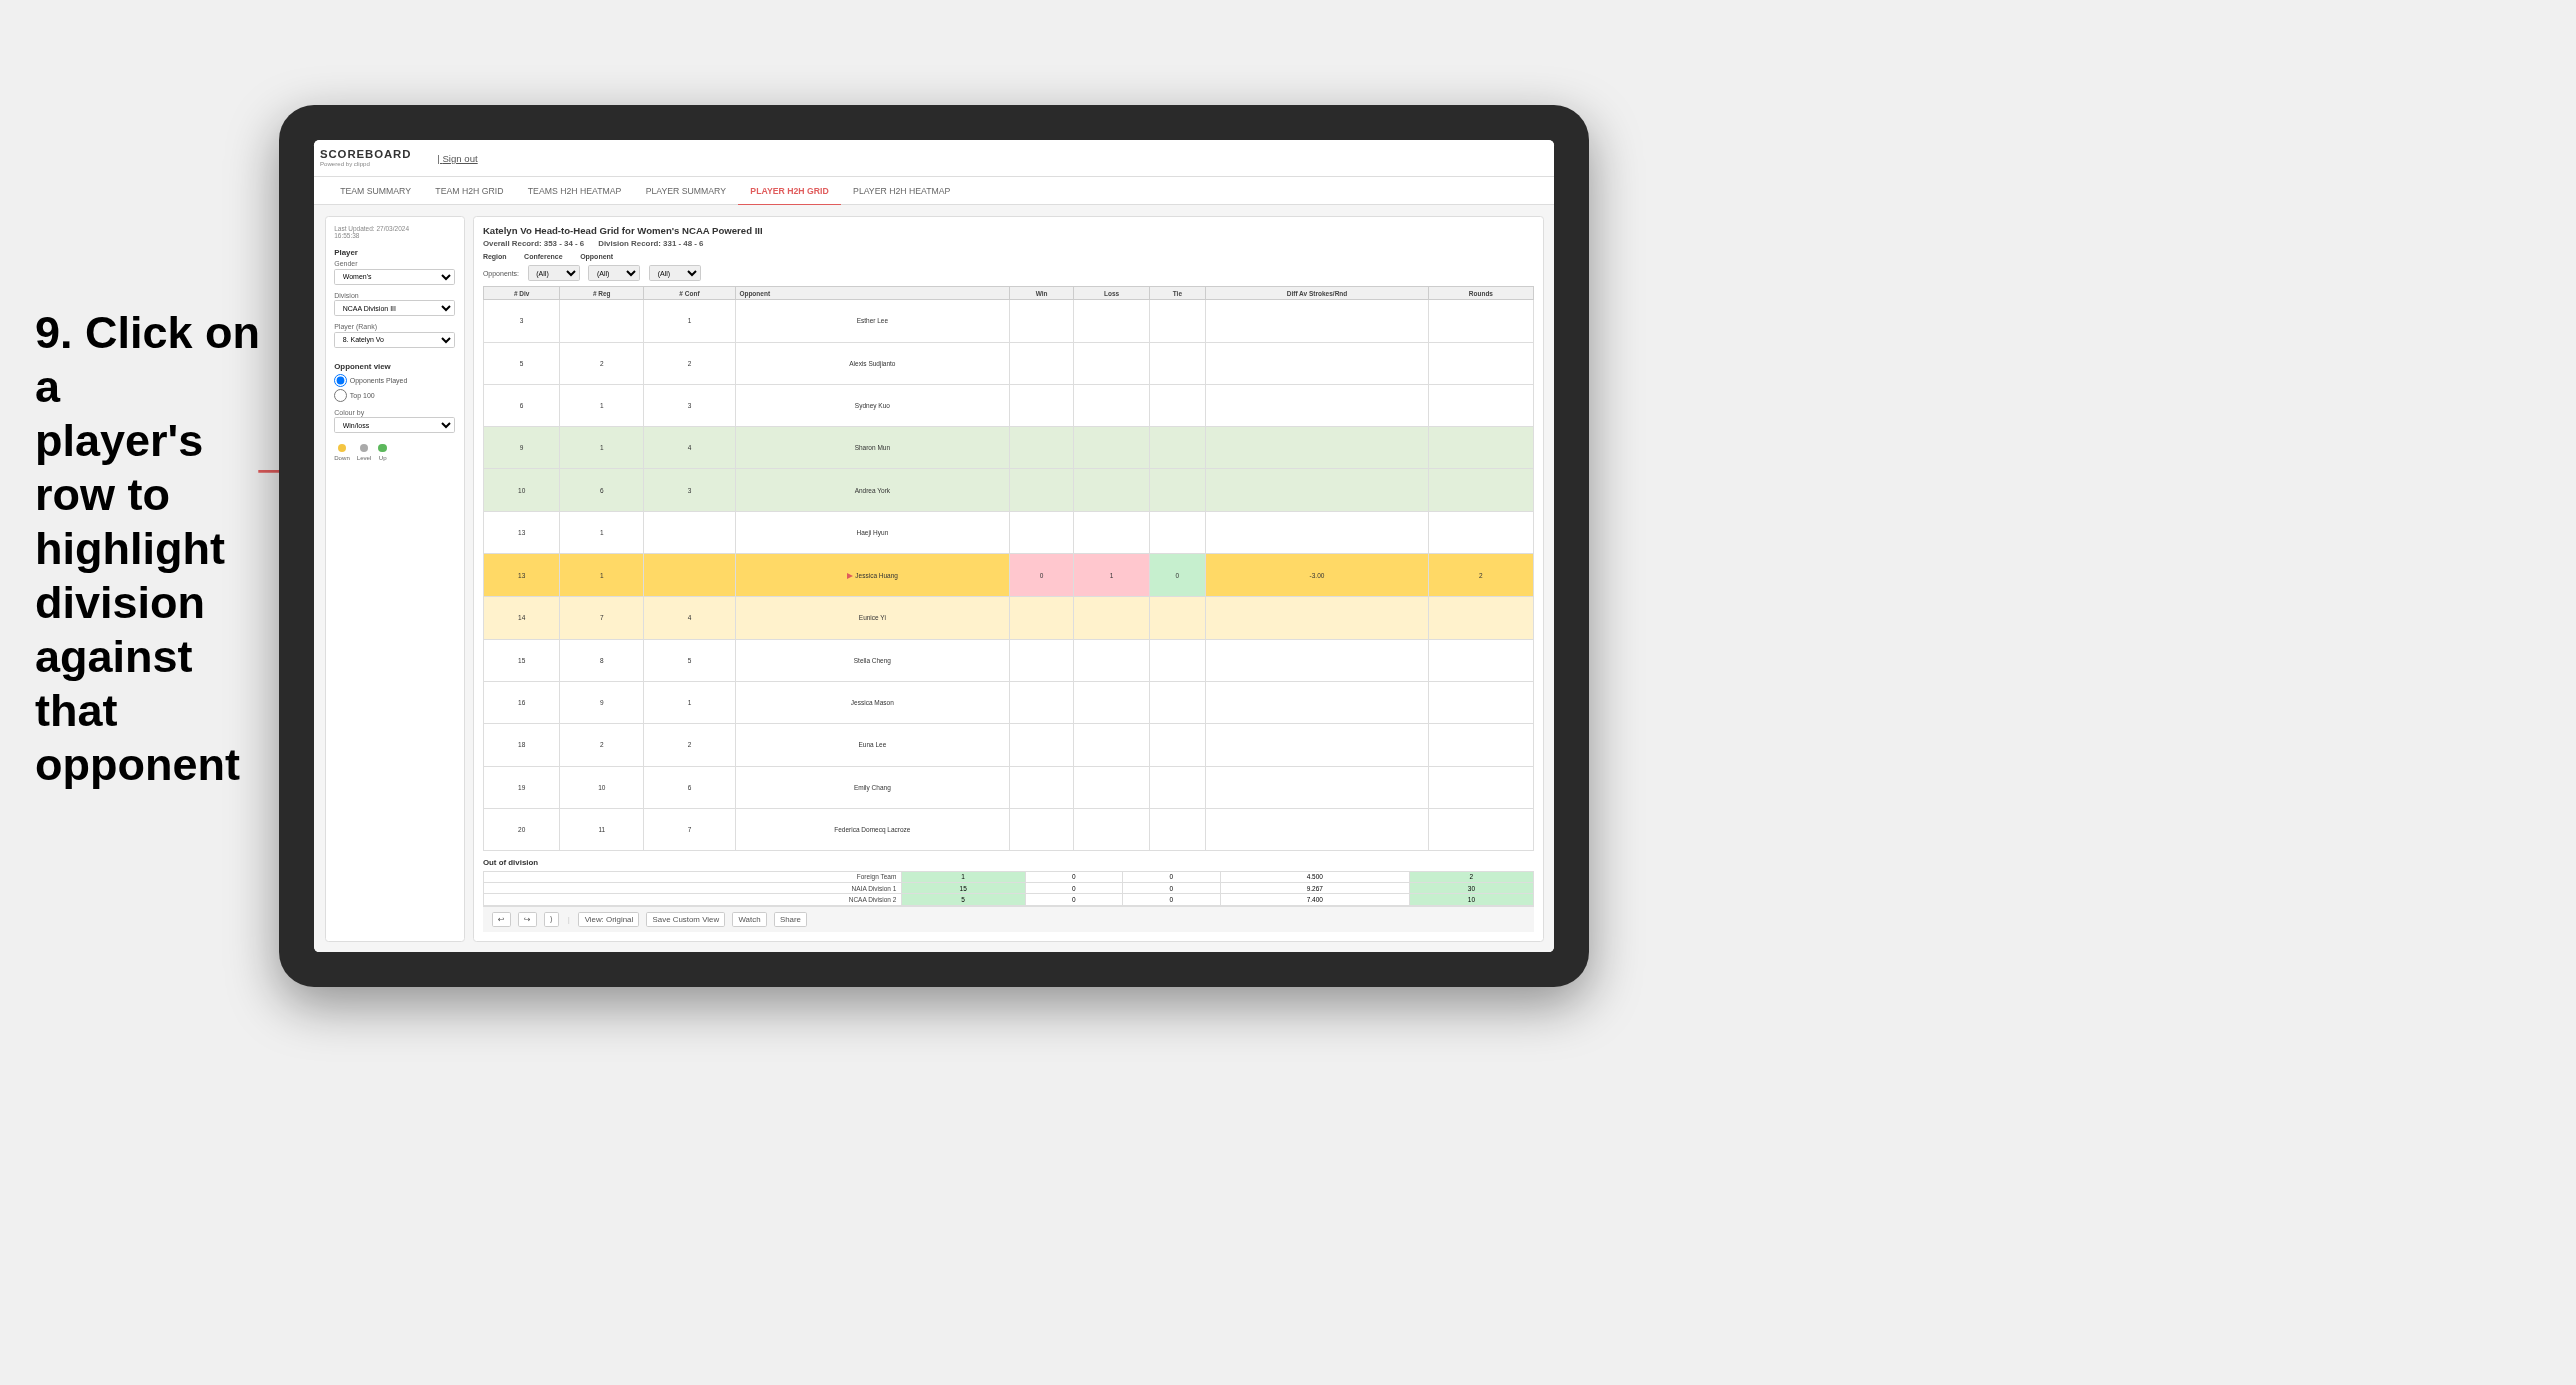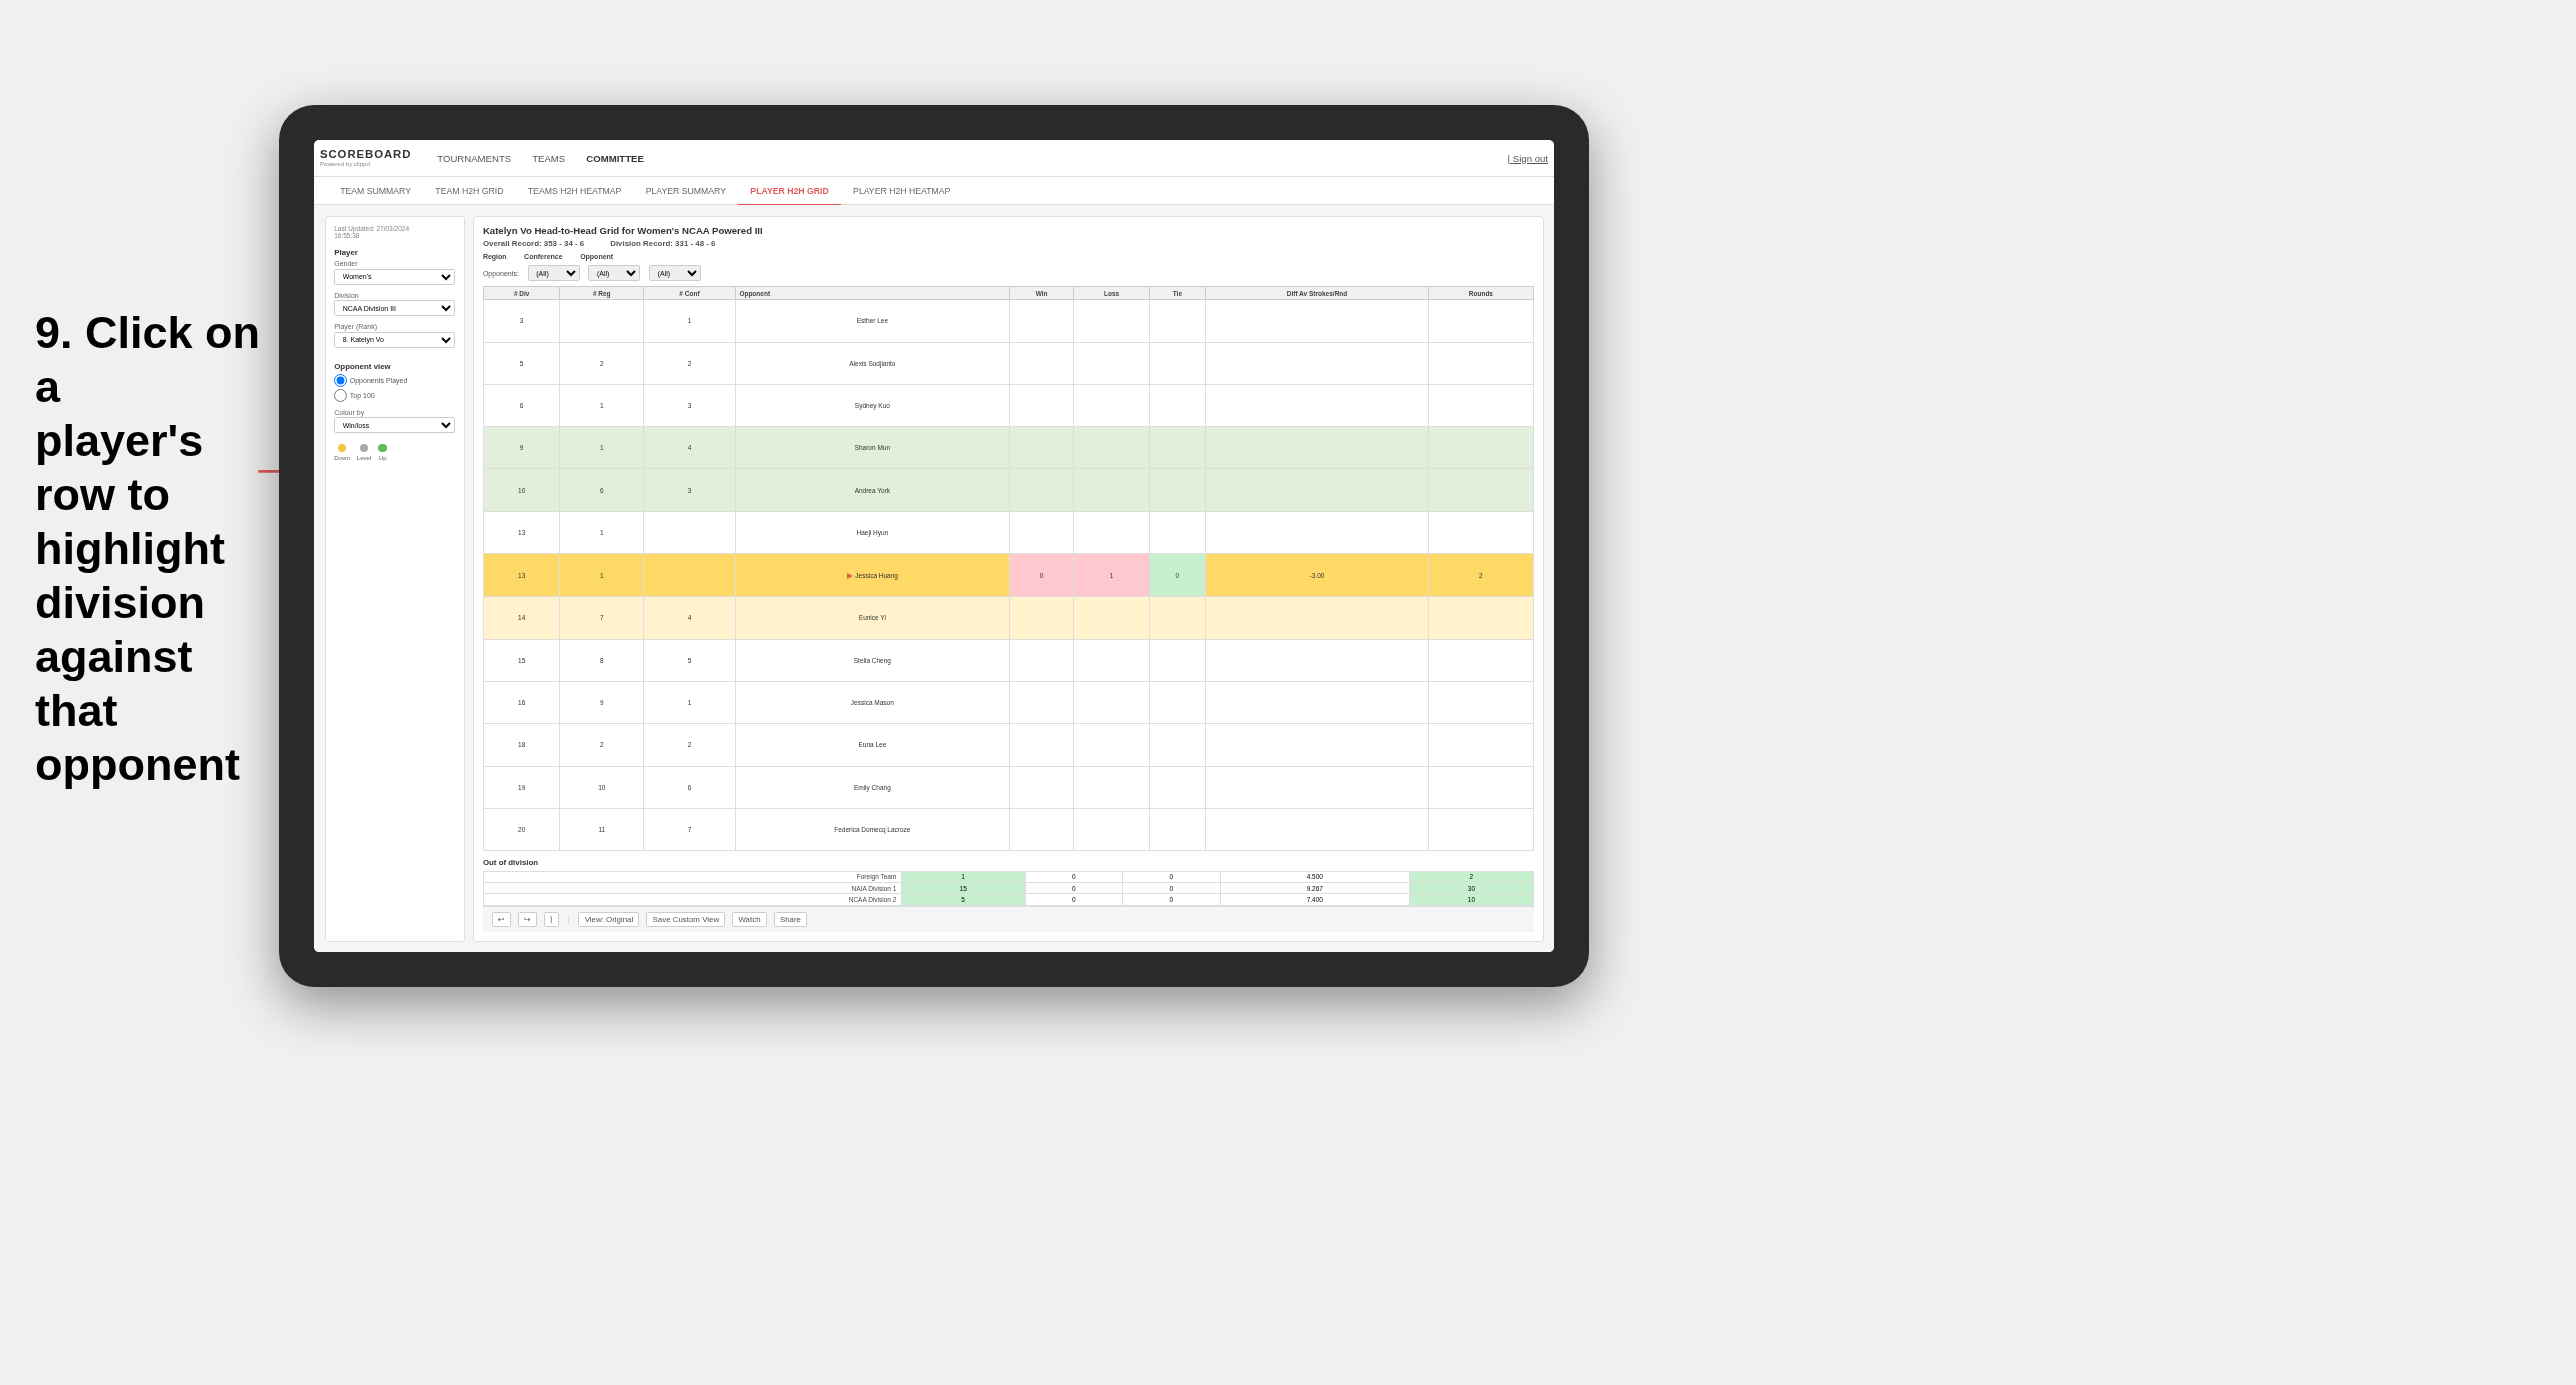--- a/index.html
+++ b/index.html
@@ -227,21 +227,21 @@
 
     .grid-title {
       font-size: 9.6px;
       font-weight: bold;
       color: #333;
       margin-bottom: 2.6px;
     }
 
     .records-row {
       display: flex;
-      gap: 26px;
+      gap: 14px;
       margin-bottom: 5.2px;
     }
 
     .record-text {
       font-size: 7.9px;
       color: #555;
     }
 
     .record-text span {
       font-weight: bold;
@@ -385,25 +385,20 @@
   <line x1="0" y1="20" x2="200" y2="20" stroke="#e05c5c" stroke-width="3" marker-end="url(#arrowhead)"></line>
 </svg>
 
 <div class="device-frame">
   <div class="device-screen">
 
     <div class="nav-bar">
       <div class="logo-area">
         <span class="logo-text">SCOREBOARD</span>
         <span class="logo-sub">Powered by clippd</span>
-      </div>
-      <div class="nav-items">
-        <a class="nav-item">TOURNAMENTS</a>
-        <a class="nav-item">TEAMS</a>
-        <a class="nav-item active">COMMITTEE</a>
       </div>
       <div class="nav-right">
         | <span>Sign out</span>
       </div>
     </div>
 
     <div class="sub-nav">
       <div class="sub-nav-item">TEAM SUMMARY</div>
       <div class="sub-nav-item">TEAM H2H GRID</div>
       <div class="sub-nav-item">TEAMS H2H HEATMAP</div>

